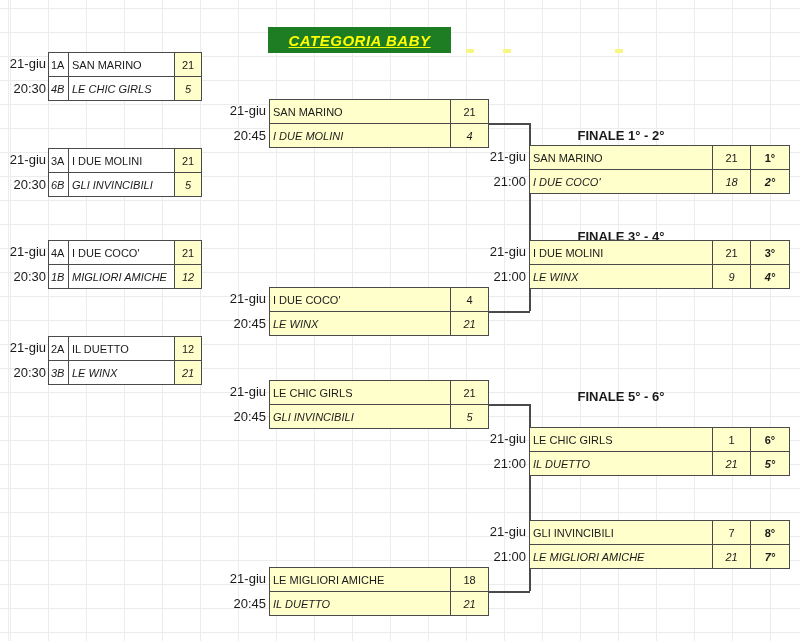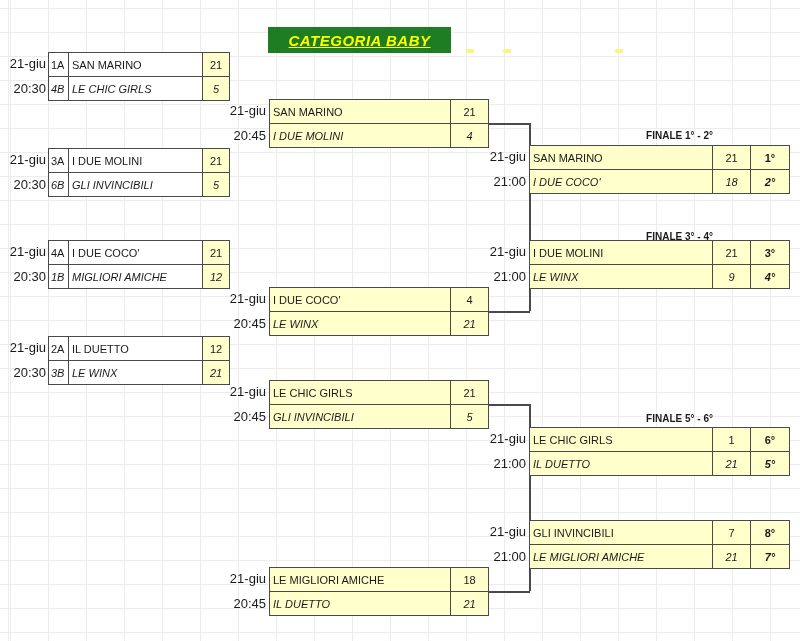--- a/index.html
+++ b/index.html
@@ -27,32 +27,32 @@
     position:absolute;height:49px;border:1.5px solid #4a4a4a;box-sizing:border-box;
     display:flex;flex-direction:column;background:#fff;
   }
   .box .row{flex:1;display:flex;min-height:0;}
   .box .row.r2{border-top:1.5px solid #4a4a4a;font-style:italic;}
   .cell{box-sizing:border-box;display:flex;align-items:center;font-size:11px;
     padding:0 3px;white-space:nowrap;overflow:hidden;}
   .cell.seed{width:20px;border-right:1.5px solid #4a4a4a;padding:0 1px 0 2px;}
   .cell.name{flex:1;}
   .cell.score{border-left:1.5px solid #4a4a4a;background:#FFFFCC;justify-content:center;padding:0;}
-  .r1b{left:48px;width:182px;}
+  .r1b{left:48px;width:154px;}
   .r1b .cell.score{width:27px;}
   .sfb{left:269px;width:220px;}
   .sfb .cell{background:#FFFFCC;}
   .sfb .cell.score{width:38px;}
   .fb{left:529px;width:261px;}
   .fb .cell{background:#FFFFCC;}
   .fb .cell.score{width:38px;}
   .fb .cell.place{width:39px;border-left:1.5px solid #4a4a4a;background:#FFFFCC;
     justify-content:center;font-weight:bold;padding:0;}
-  .fheader{position:absolute;left:529px;width:184px;height:17px;text-align:right;
-    font-weight:bold;font-size:10px;line-height:17px;white-space:nowrap;}
+  .fheader{position:absolute;left:529px;width:184px;height:17px;text-align:center;
+    font-weight:bold;font-size:13px;line-height:17px;white-space:nowrap;}
   .vline{position:absolute;width:1.5px;background:#4a4a4a;}
   .hline{position:absolute;height:1.5px;background:#4a4a4a;}
   .r1d{left:2px;width:44px;}
   .sfd{left:200px;width:66px;}
   .fd{left:460px;width:66px;}
 </style>
 </head>
 <body>
 
 <div class="canvas">
@@ -228,21 +228,21 @@
       <div class="cell score">21</div>
       <div class="cell place">3°</div>
     </div>
     <div class="row r2">
       <div class="cell name">LE WINX</div>
       <div class="cell score">9</div>
       <div class="cell place">4°</div>
     </div>
   </div>
 
-  <div class="fheader" style="top:410px">FINALE 5° - 6°</div>
+  <div class="fheader" style="top:388px">FINALE 5° - 6°</div>
   <div class="dates fd" style="top:427px">
     <div class="dateline">21-giu</div>
     <div class="dateline">21:00</div>
   </div>
   <div class="box fb" style="top:427px">
     <div class="row">
       <div class="cell name">LE CHIC GIRLS</div>
       <div class="cell score">1</div>
       <div class="cell place">6°</div>
     </div>

